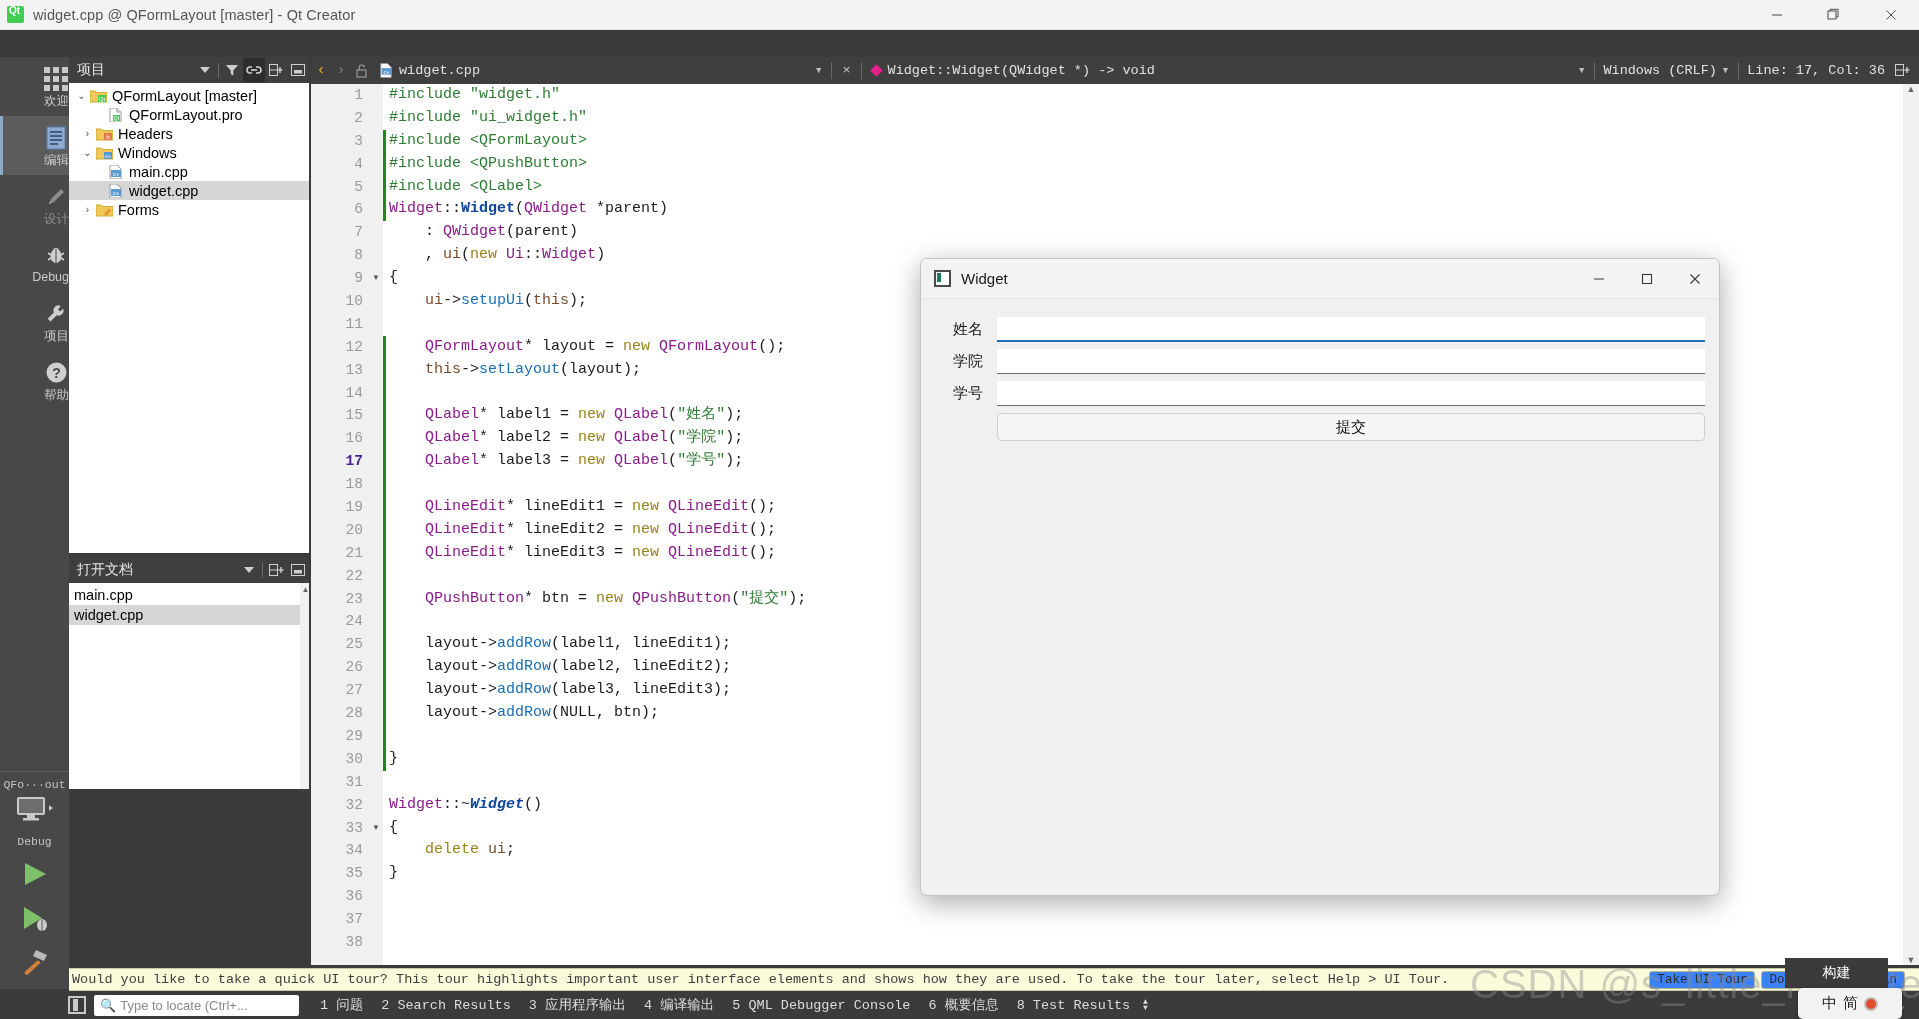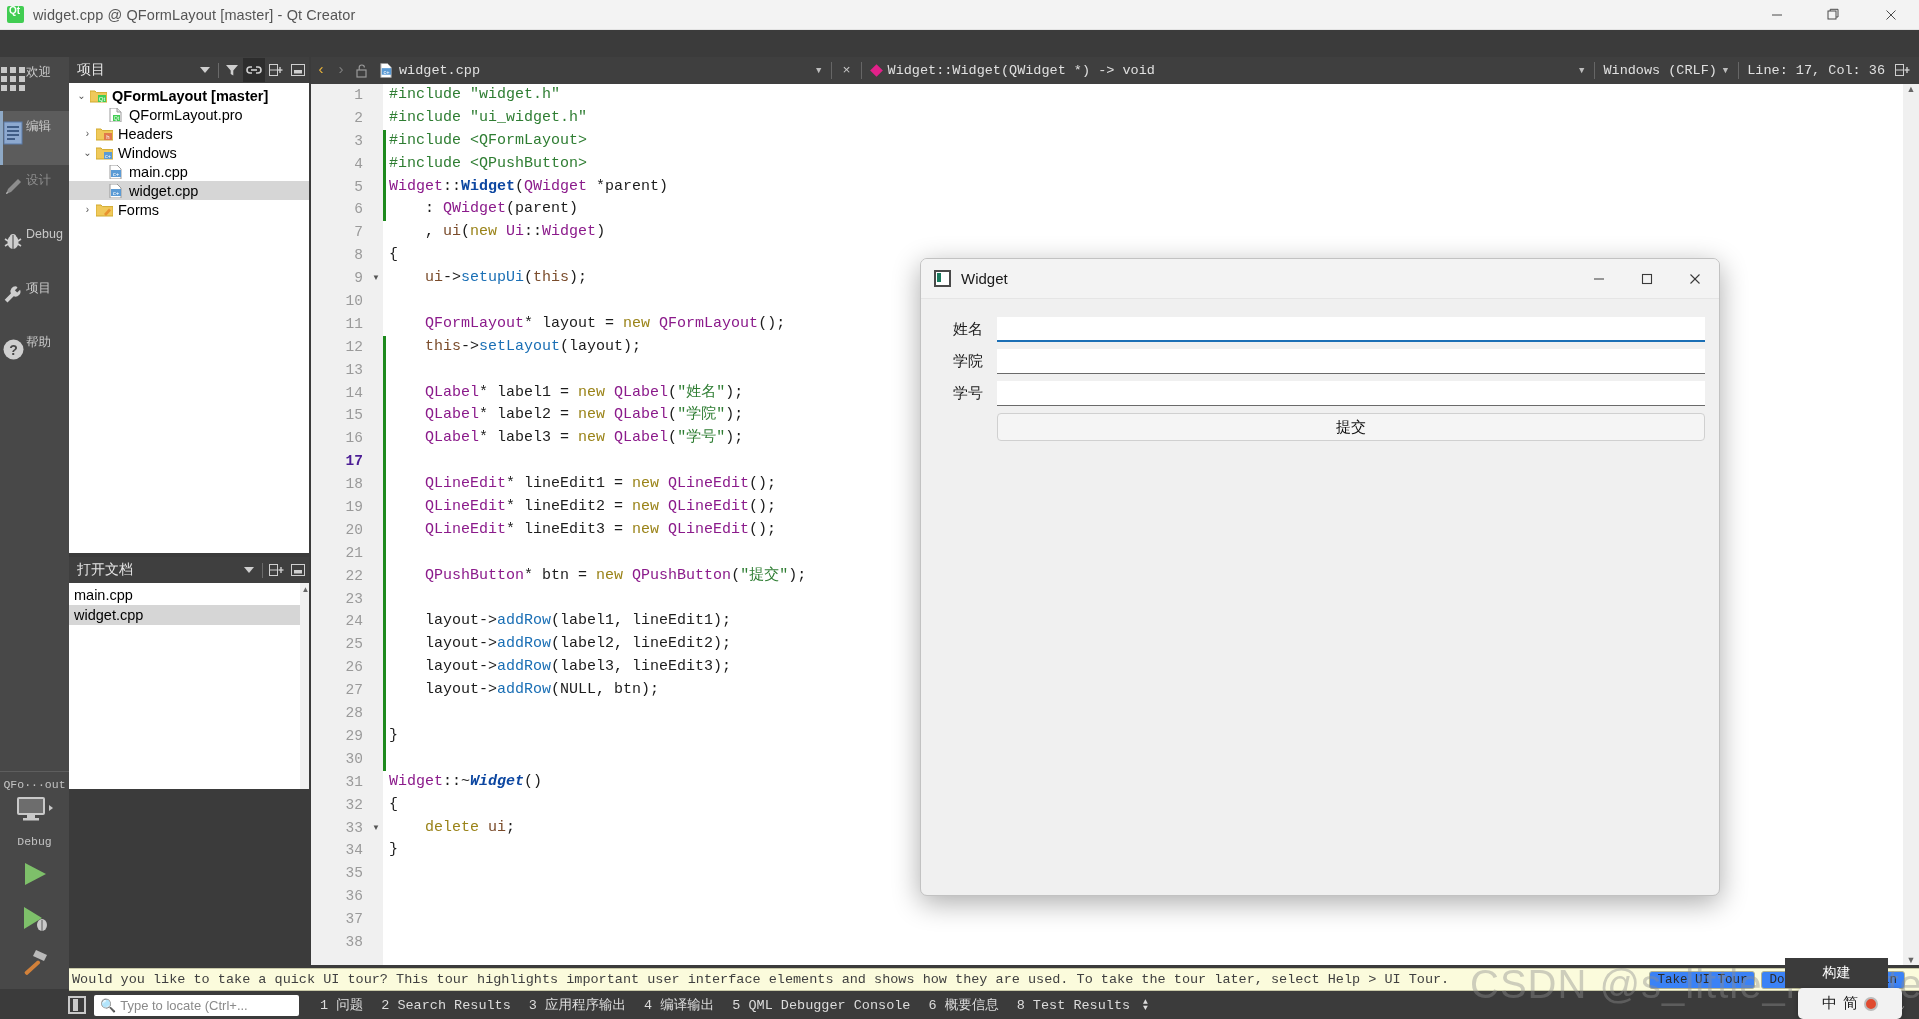--- a/index.html
+++ b/index.html
@@ -52,22 +52,22 @@
     font-family: "Liberation Sans", sans-serif;
   }
 
   
   .modebar {
     position: absolute; top: 57px; left: 0; width: 69px; height: 932px;
     background: #484848;
     display: flex; flex-direction: column; align-items: center;
   }
   .mode-btn {
-    width: 69px; padding: 9px 0 16px 0;
-    display: flex; flex-direction: row; align-items: flex-start;
+    width: 69px; padding: 9px 0 7px 0;
+    display: flex; flex-direction: column; align-items: flex-end;
     color: #c9c9c9; font-size: 12.5px; cursor: default;
     position: relative;
   }
   .mode-btn.active { background: #5c5c5c; }
   .mode-btn.active::before {
     content: ""; position: absolute; left: 0; top: 0;
     width: 3px; height: 100%; background: #8ea9c6;
   }
   .mode-btn.dim { color: #8d8d8d; }
   .mode-ico { width: 26px; height: 26px; margin-bottom: 3px;
@@ -109,21 +109,21 @@
 
   .tree { flex: 1; overflow: hidden; padding-top: 3px; font-size: 14.5px; }
   .tnode { display: flex; align-items: center; height: 19px; padding-left: 4px;
     white-space: nowrap; color: #000; cursor: default; }
   .tnode.sel { background: #d6d6d6; }
   .tw { width: 17px; text-align: center; color: #555; font-size: 10px;
     flex: 0 0 17px; }
   .ficon { width: 17px; height: 14px; margin-right: 5px; flex: 0 0 17px;
     position: relative; }
   .tlabel { font-family: "Liberation Sans", sans-serif; }
-  .tlabel.bold { font-weight: bold; }
+  .tlabel.bold { font-weight: normal; }
 
   
   .docpanel {
     position: absolute; top: 557px; left: 69px; width: 242px; height: 232px;
     background: #fff; display: flex; flex-direction: column;
   }
   .doclist { flex: 1; padding-top: 2px; font-size: 14.5px; position: relative; }
   .docrow { height: 20px; line-height: 20px; padding-left: 5px;
     color: #000; white-space: nowrap; cursor: default;
     font-family: "Liberation Sans", sans-serif; }
@@ -732,20 +732,21 @@
         <div class="foldmark"></div>
         <div class="foldmark"></div>
         <div class="foldmark"></div>
         <div class="foldmark"></div>
       </div>
     <div class="codearea" id="codearea">
         <div class="cline"><span class="k-pre">#include </span><span class="k-str">"widget.h"</span></div>
         <div class="cline"><span class="k-pre">#include </span><span class="k-str">"ui_widget.h"</span></div>
         <div class="cline"><span class="k-pre">#include </span><span class="k-str">&lt;QFormLayout&gt;</span></div>
         <div class="cline"><span class="k-pre">#include </span><span class="k-str">&lt;QPushButton&gt;</span></div>
+        <div class="cline"><span class="k-pre">#include </span><span class="k-str">&lt;QLabel&gt;</span></div>
         <div class="cline"><span class="k-type">Widget</span><span class="k-plain">::</span><span class="k-fnb">Widget</span><span class="k-plain">(</span><span class="k-type">QWidget</span><span class="k-plain"> *parent)</span></div>
         <div class="cline"><span class="k-plain">    : </span><span class="k-type">QWidget</span><span class="k-plain">(parent)</span></div>
         <div class="cline"><span class="k-plain">    , </span><span class="k-var">ui</span><span class="k-plain">(</span><span class="k-kw">new</span><span class="k-plain"> </span><span class="k-type">Ui</span><span class="k-plain">::</span><span class="k-type">Widget</span><span class="k-plain">)</span></div>
         <div class="cline"><span class="k-plain">{</span></div>
         <div class="cline"><span class="k-plain">    </span><span class="k-var">ui</span><span class="k-plain">-&gt;</span><span class="k-fn">setupUi</span><span class="k-plain">(</span><span class="k-var">this</span><span class="k-plain">);</span></div>
         <div class="cline"></div>
         <div class="cline"><span class="k-plain">    </span><span class="k-type">QFormLayout</span><span class="k-plain">* layout = </span><span class="k-kw">new</span><span class="k-plain"> </span><span class="k-type">QFormLayout</span><span class="k-plain">();</span></div>
         <div class="cline"><span class="k-plain">    </span><span class="k-var">this</span><span class="k-plain">-&gt;</span><span class="k-fn">setLayout</span><span class="k-plain">(layout);</span></div>
         <div class="cline"></div>
         <div class="cline"><span class="k-plain">    </span><span class="k-type">QLabel</span><span class="k-plain">* label1 = </span><span class="k-kw">new</span><span class="k-plain"> </span><span class="k-type">QLabel</span><span class="k-plain">(</span><span class="k-str">"姓名"</span><span class="k-plain">);</span></div>

